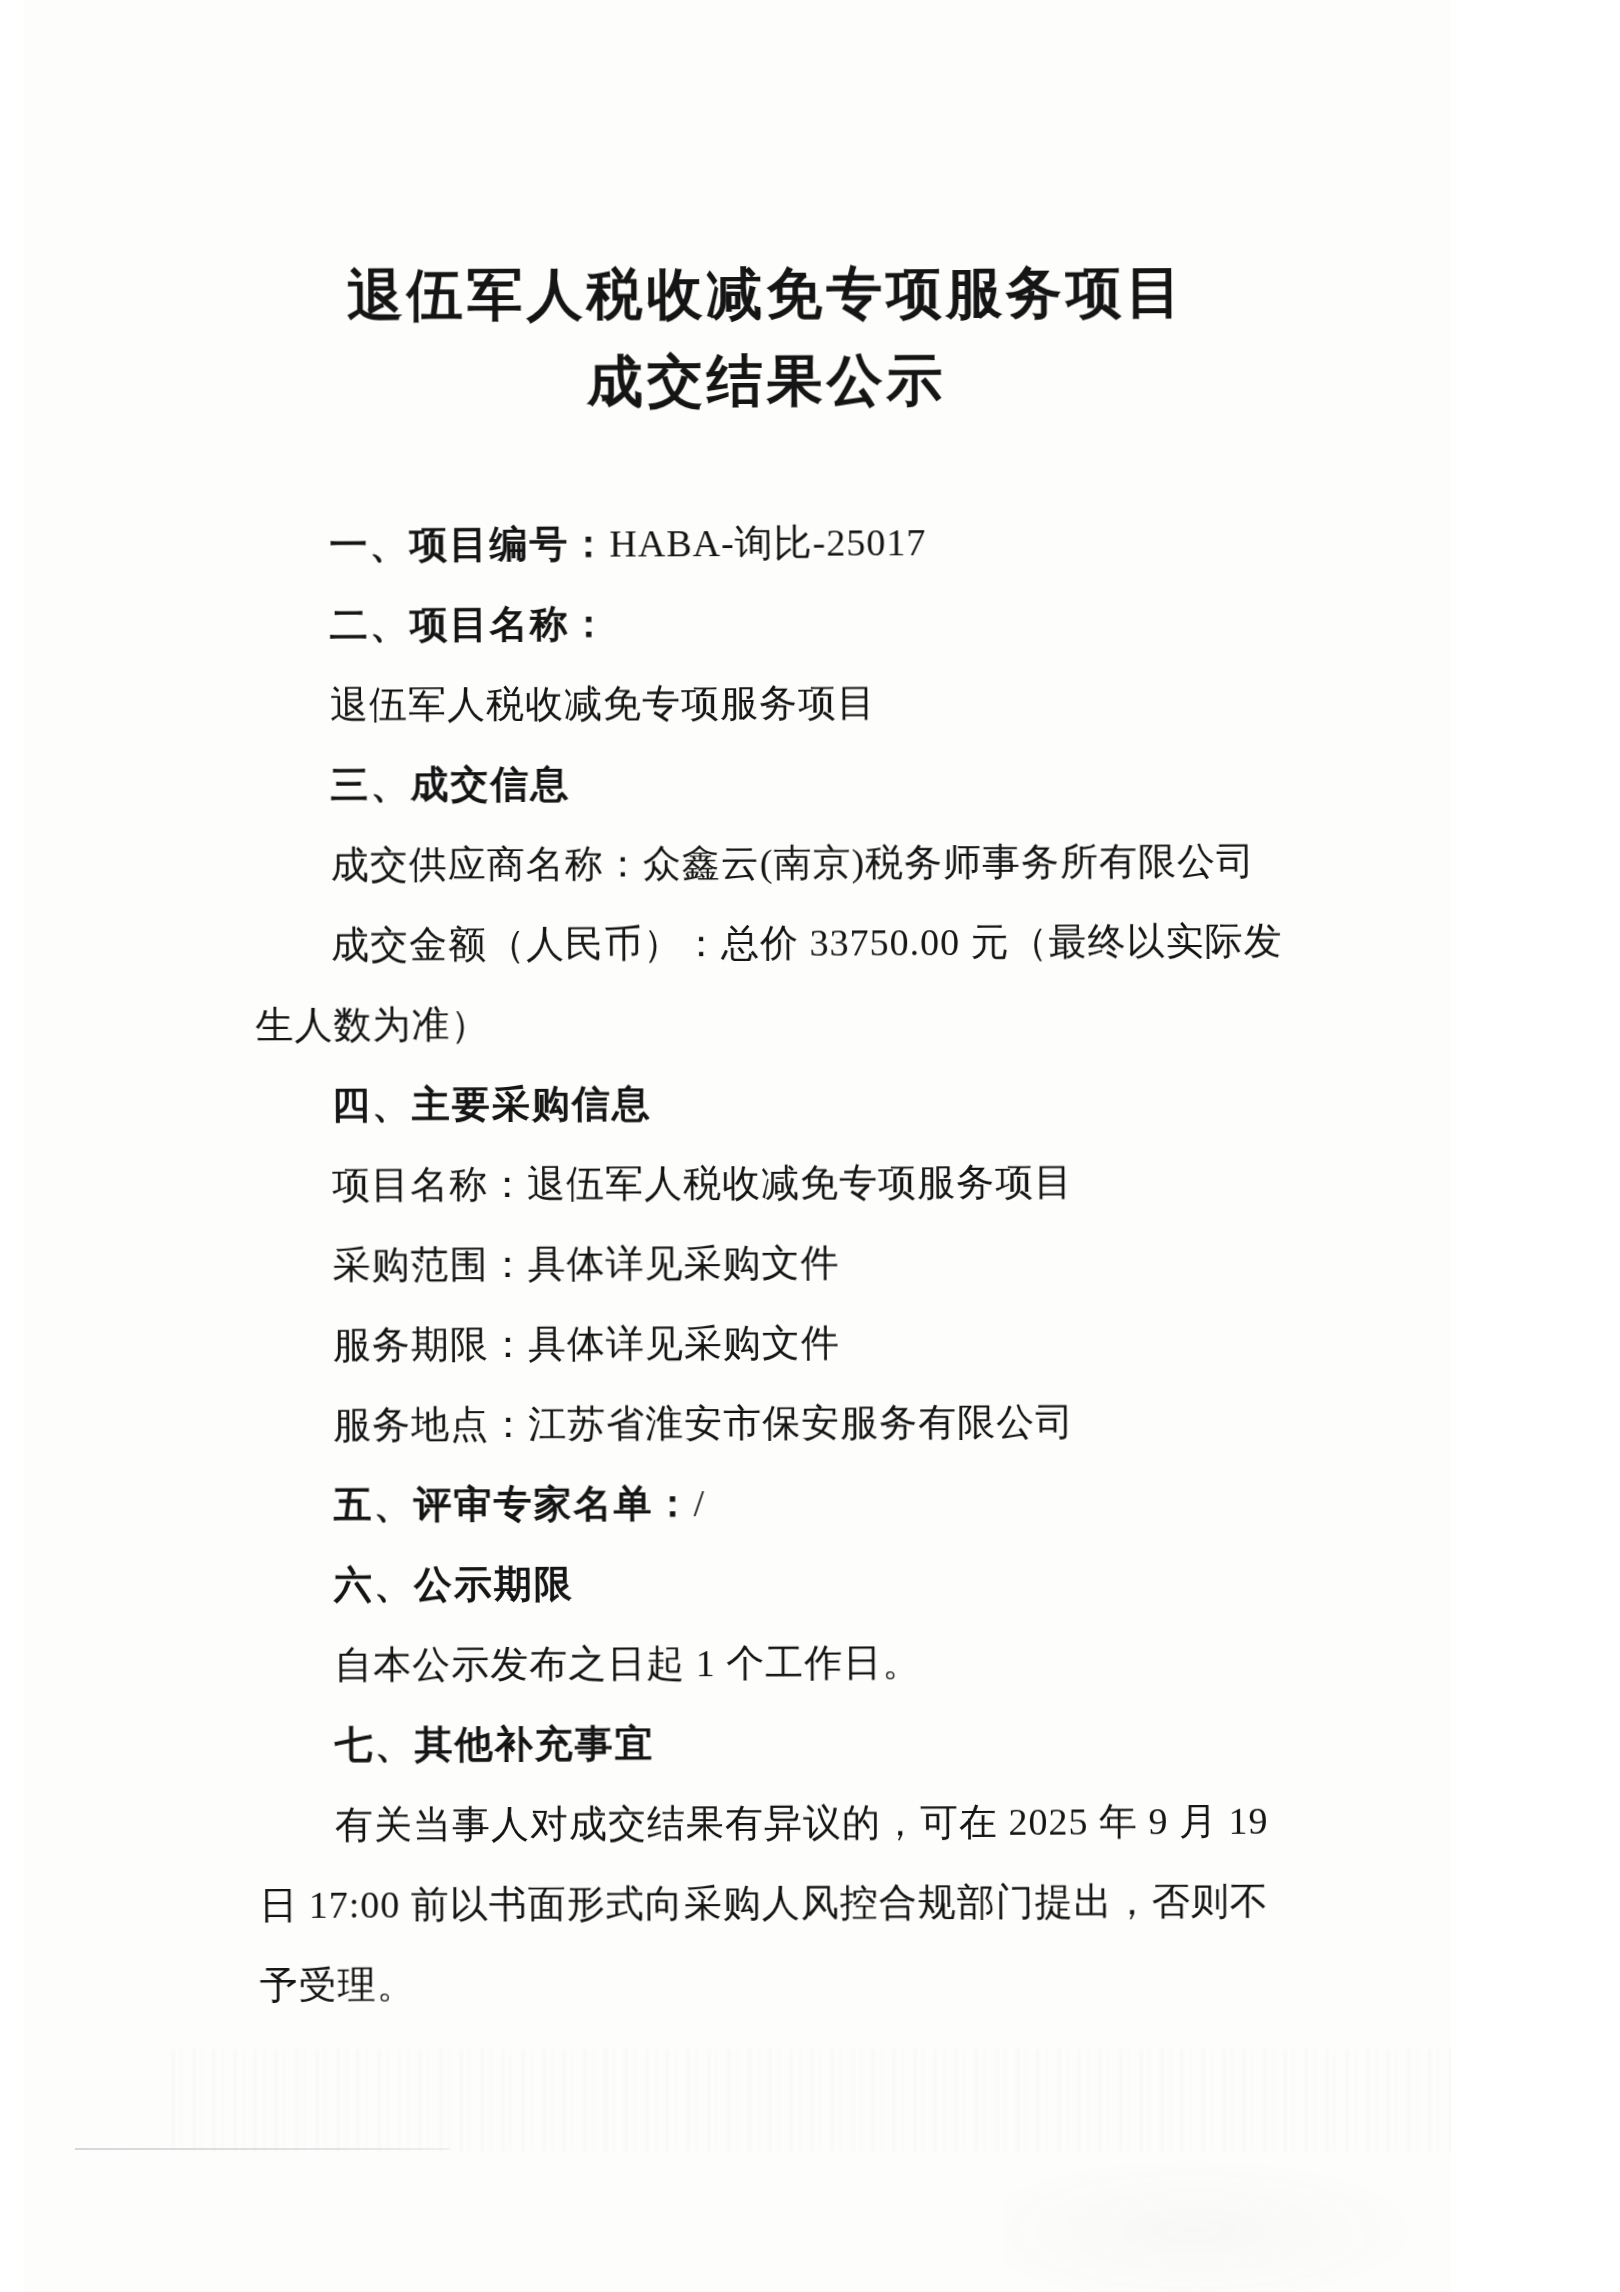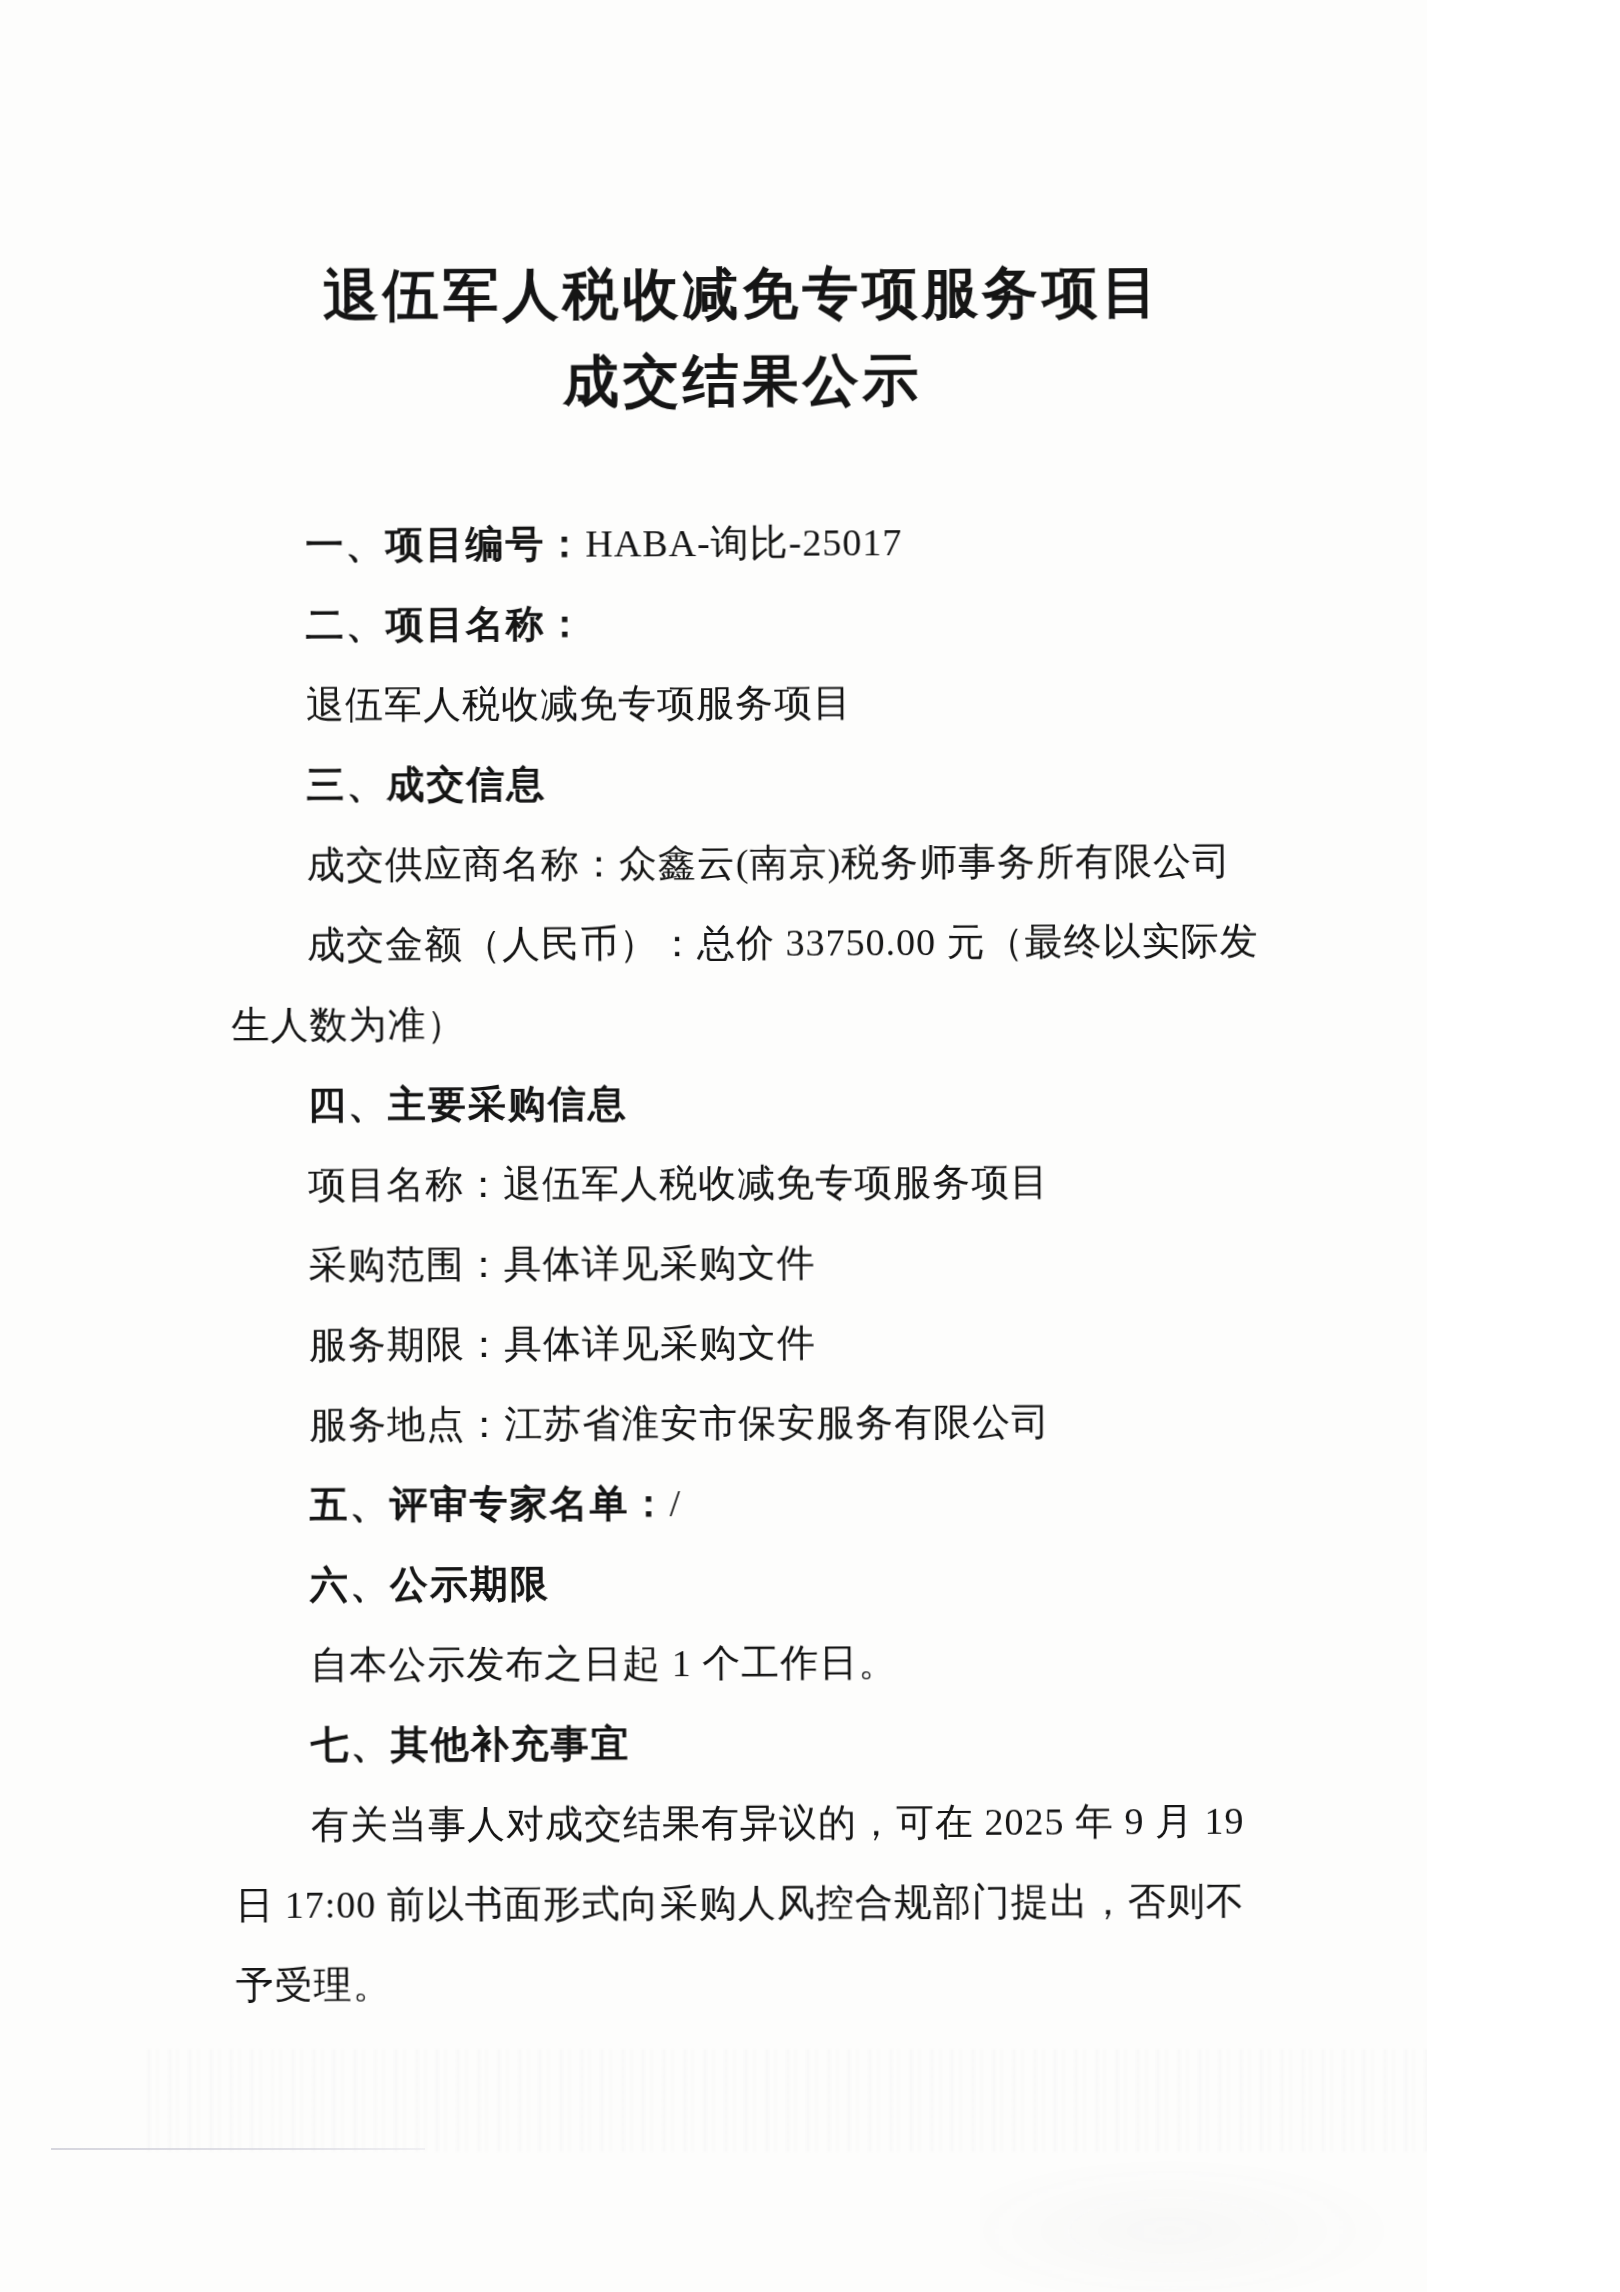--- a/index.html
+++ b/index.html
@@ -5,20 +5,21 @@
   * { margin: 0; padding: 0; box-sizing: border-box; }
   html, body { background: #ffffff; }
   .page {
     position: relative;
     width: 1427px;
     height: 2293px;
     background: #fdfdfc;
     overflow: hidden;
     font-family: "Liberation Serif", "DejaVu Serif", serif;
     color: #151515;
+    margin-left: 24px;
   }
   .content {
     position: absolute;
     left: 0; top: 0;
     width: 100%;
     padding: 251px 172px 0 227px;
     transform: rotate(-0.25deg);
     transform-origin: 50% 0;
   }
   .title {

